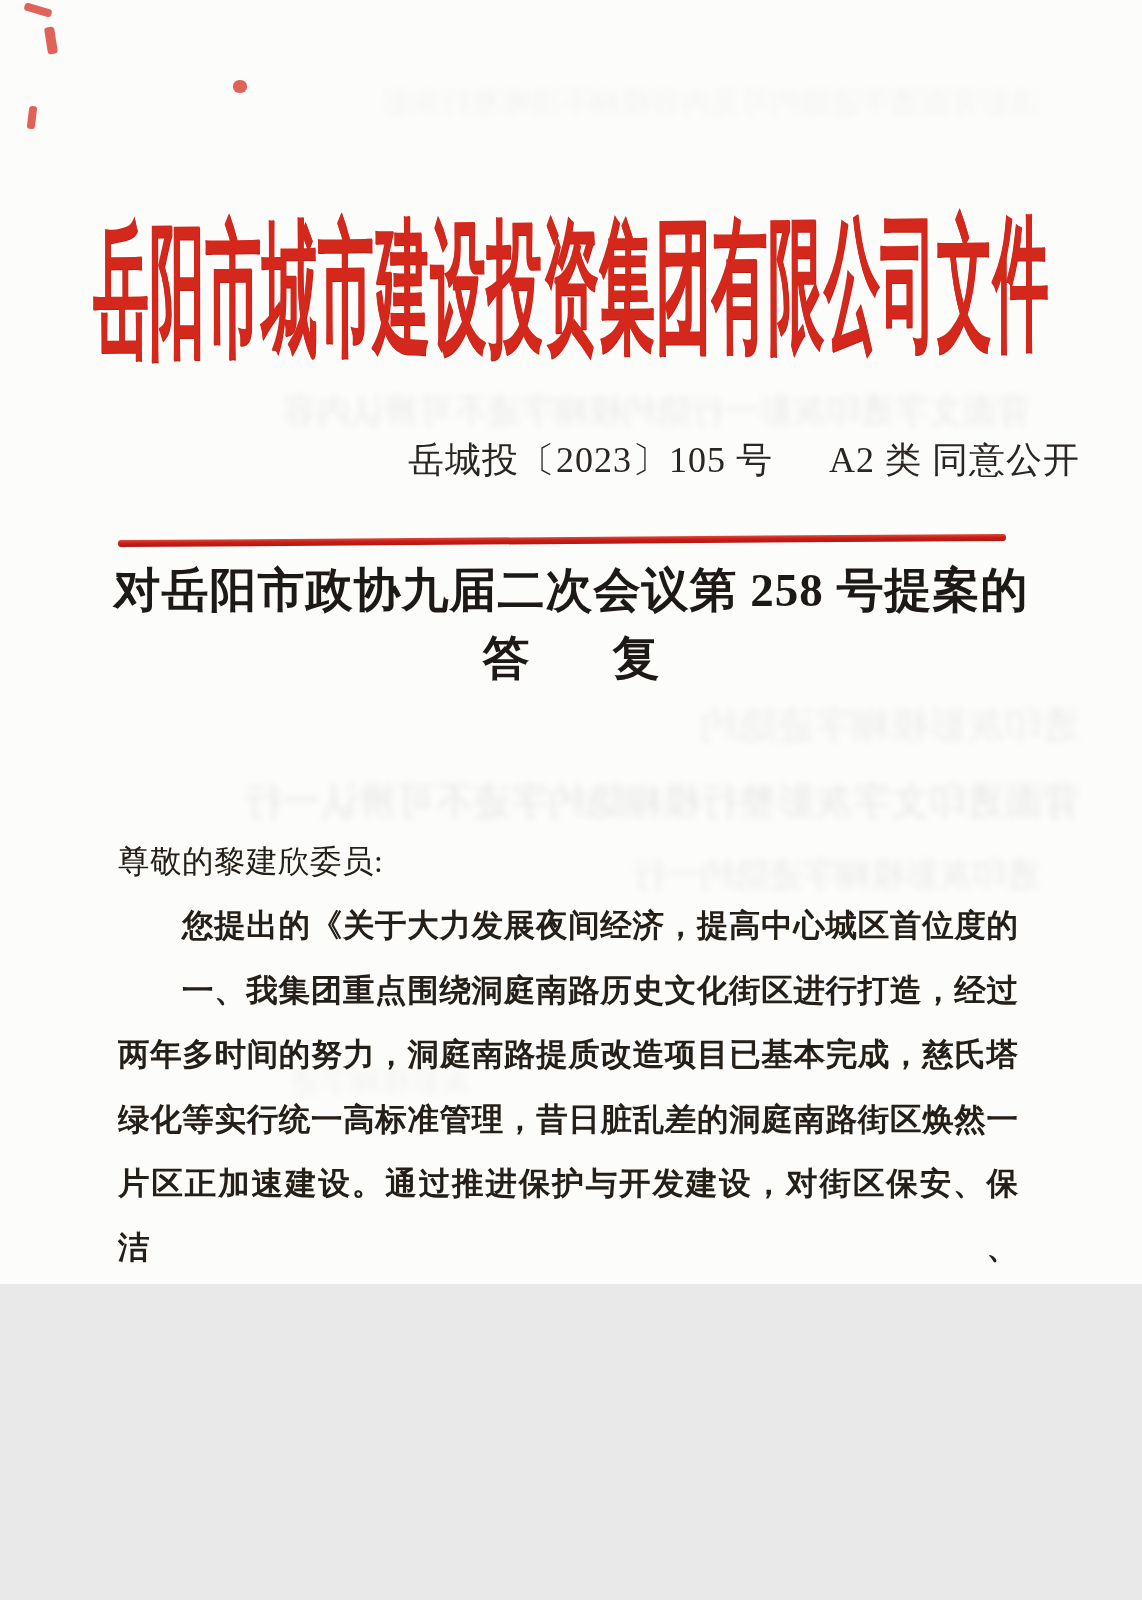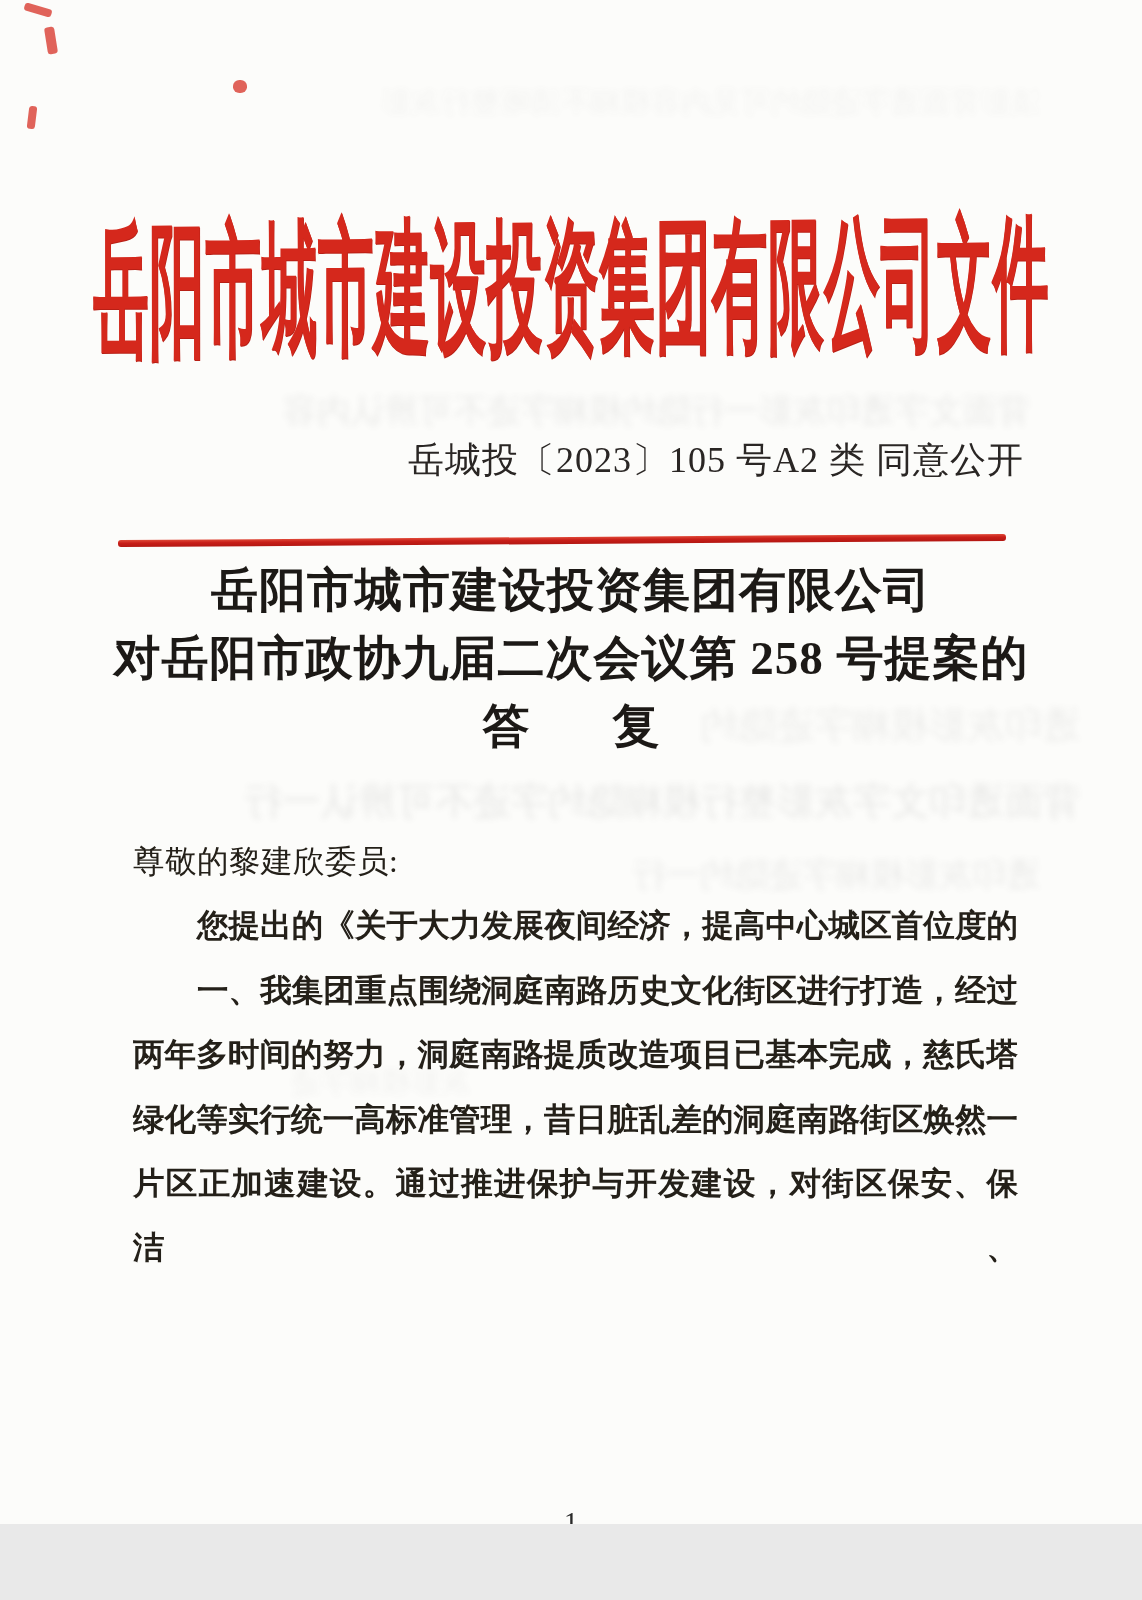--- a/index.html
+++ b/index.html
@@ -1,18 +1,18 @@
 <!DOCTYPE html>
 <html><head>
 <meta charset="utf-8">
 <style>
   html,body{margin:0;padding:0;background:#e9e9e9;}
   .page{
     position:relative;
-    width:1142px;height:1524px;
+    width:1142px;height:1284px;
     margin:0 auto;
     background:#fcfcfa;
     overflow:hidden;
     font-family:"Liberation Serif","DejaVu Serif",serif;
     color:#221f1c;
   }
   
   .red-header{
     position:absolute;
     top:212px;left:50%;
@@ -28,21 +28,21 @@
   
   .doc-line{
     position:absolute;
     top:440px;left:408px;
     display:flex;align-items:flex-end;
     font-size:36px;line-height:40px;
     color:#2a2624;
     white-space:nowrap;
     letter-spacing:1px;
   }
-  .doc-line .cls{}
+  .doc-line .cls{margin-left:56px;}
   
   .red-rule{
     position:absolute;
     top:537px;left:118px;width:888px;height:7px;
     background:linear-gradient(180deg,#e04a39 0%,#c81e18 45%,#b31712 100%);
     border-radius:3px;
     transform:rotate(-.4deg);
   }
   
   .title{
@@ -51,21 +51,21 @@
     text-align:center;
     font-weight:bold;
     font-size:47px;line-height:68px;
     color:#1c1916;
     letter-spacing:1px;
   }
   .title .tl3{letter-spacing:18px;text-indent:18px;}
   
   .body-txt{
     position:absolute;
-    left:133px;right:124px;top:830px;
+    left:118px;right:124px;top:830px;
     font-size:31.5px;
     color:#242019;
   }
   .ln{height:64.4px;line-height:64.4px;letter-spacing:.5px;}
   .ln.fill{text-align:justify;text-align-last:justify;letter-spacing:0;font-weight:bold;}
   .ln.ind{text-indent:64px;}
   
   .pageno{
     position:absolute;
     top:1506px;left:0;width:100%;
@@ -115,21 +115,20 @@
   <div class="red-header">岳阳市城市建设投资集团有限公司文件</div>
 
   <div class="doc-line">
     <span class="num">岳城投〔2023〕105 号</span>
     <span class="cls">A2 类 同意公开</span>
   </div>
 
   <div class="red-rule"></div>
 
   <div class="title">
-    <div>岳阳市城市建设投资集团有限公司</div>
     <div>对岳阳市政协九届二次会议第 258 号提案的</div>
     <div class="tl3">答　复</div>
   </div>
 
   <div class="body-txt">
     <div class="ln">尊敬的黎建欣委员:</div>
     <div class="ln ind fill">您提出的《关于大力发展夜间经济，提高中心城区首位度的</div>
     <div class="ln ind fill">一、我集团重点围绕洞庭南路历史文化街区进行打造，经过</div>
     <div class="ln fill">两年多时间的努力，洞庭南路提质改造项目已基本完成，慈氏塔</div>
     <div class="ln fill">绿化等实行统一高标准管理，昔日脏乱差的洞庭南路街区焕然一</div>

